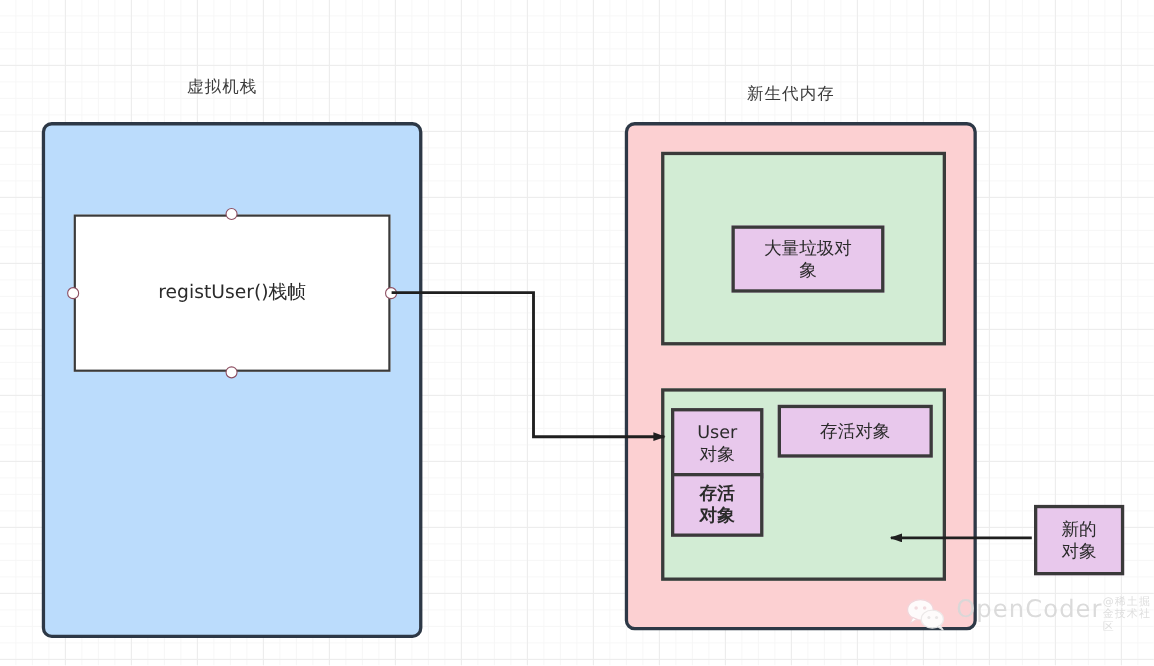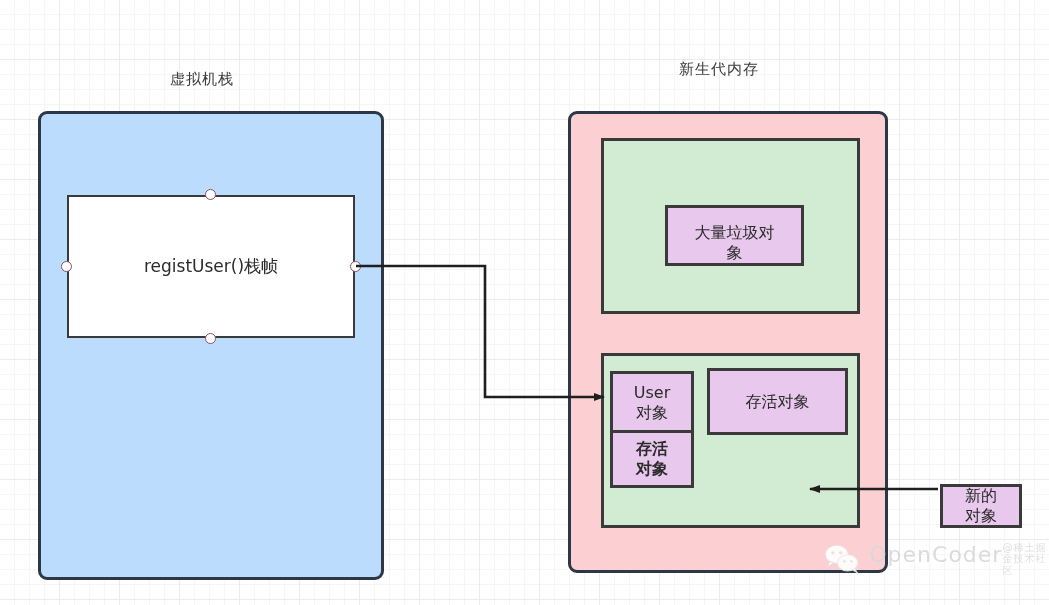--- a/index.html
+++ b/index.html
@@ -122,68 +122,68 @@
     letter-spacing: 1px;
     font-family: "DejaVu Sans", "Liberation Sans", sans-serif;
   }
 </style>
 </head>
 <body>
 
 <div id="canvas">
 
   <div class="diagram-title" style="left:170px; top:70px;">虚拟机栈</div>
-  <div class="diagram-title" style="left:679px; top:60px;">新生代内存</div>
+  <div class="diagram-title" style="left:679px; top:76px;">新生代内存</div>
 
   <div class="container-box" id="stack-container" style="left:38px; top:111px; width:346px; height:469px; background:#bbdcfc;"></div>
 
   <div class="box frame-box" id="regist-user-frame" style="left:67px; top:195px; width:288px; height:143px;">
     <div>
       <div>registUser()栈帧</div>
     </div>
   </div>
 
   <div class="anchor" style="left:205px; top:189px;"></div>
   <div class="anchor" style="left:61px; top:261px;"></div>
   <div class="anchor" style="left:350px; top:261px;"></div>
   <div class="anchor" style="left:205px; top:333px;"></div>
 
 
   <div class="container-box" id="heap-container" style="left:568px; top:111px; width:320px; height:462px; background:#fcd0d2;"></div>
 
   <div class="box region-box" id="eden-region" style="left:601px; top:138px; width:259px; height:176px;"></div>
 
-  <div class="box obj-box" id="garbage-objects" style="left:665px; top:205px; width:139px; height:61px;align-items:flex-end;">
+  <div class="box obj-box" id="garbage-objects" style="left:665px; top:205px; width:139px; height:61px;">
     <div>
       <div>大量垃圾对</div>
       <div>象</div>
     </div>
   </div>
 
   <div class="box region-box" id="survivor-region" style="left:601px; top:353px; width:259px; height:175px;"></div>
 
   <div class="box obj-box" id="user-object" style="left:610px; top:371px; width:84px; height:64px;">
     <div>
       <div>User</div>
       <div>对象</div>
     </div>
   </div>
 
-  <div class="box obj-box" id="survivor-object-right" style="left:707px; top:368px; width:141px; height:67px;">
+  <div class="box obj-box" id="survivor-object-right" style="left:707px; top:368px; width:141px; height:48px;">
     <div>存活对象</div>
   </div>
 
   <div class="box obj-box" id="survivor-object-left" style="left:610px; top:430px; width:84px; height:58px;font-weight:bold;">
     <div>
       <div>存活</div>
       <div>对象</div>
     </div>
   </div>
 
-  <div class="box obj-box" id="new-object" style="left:940px; top:484px; width:82px; height:44px;">
+  <div class="box obj-box" id="new-object" style="left:940px; top:459px; width:82px; height:64px;">
     <div>
       <div>新的</div>
       <div>对象</div>
     </div>
   </div>
 
   <svg class="connector" viewBox="0 0 1049 605" xmlns="http://www.w3.org/2000/svg">
     <defs>
       <marker id="arrow-right" markerWidth="11" markerHeight="11" refX="10" refY="4" orient="auto" markerUnits="userSpaceOnUse">
         <path d="M0,0 L11,4 L0,8 z" fill="#1f1f1f"></path>

